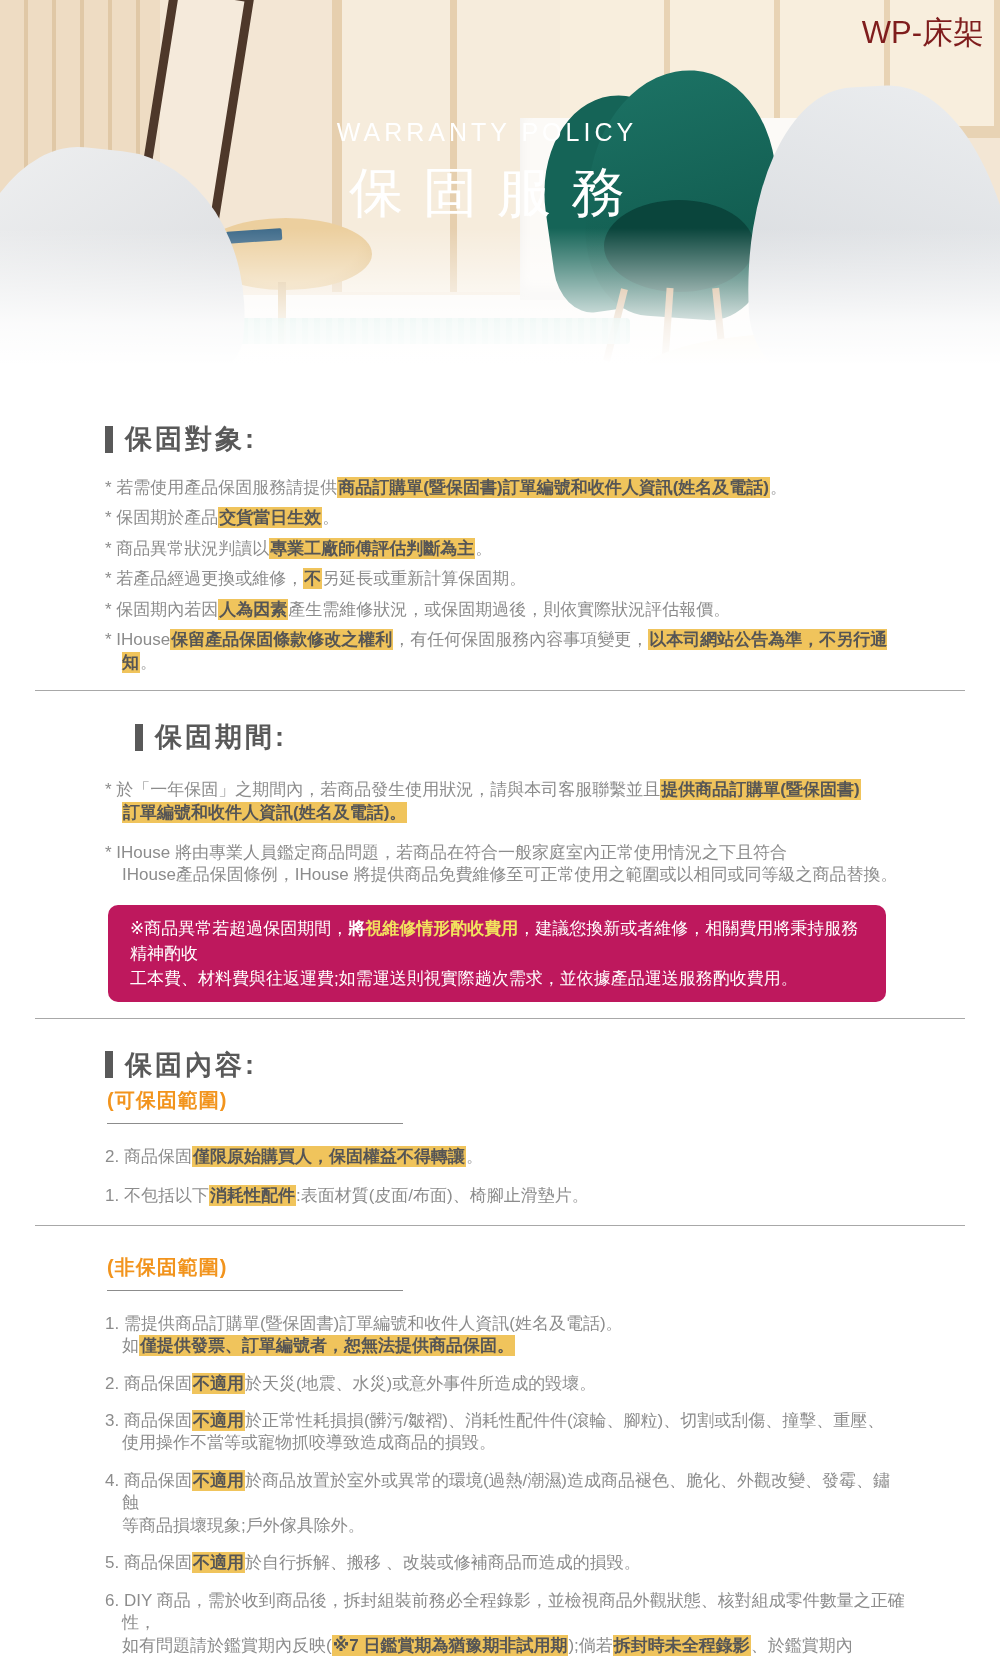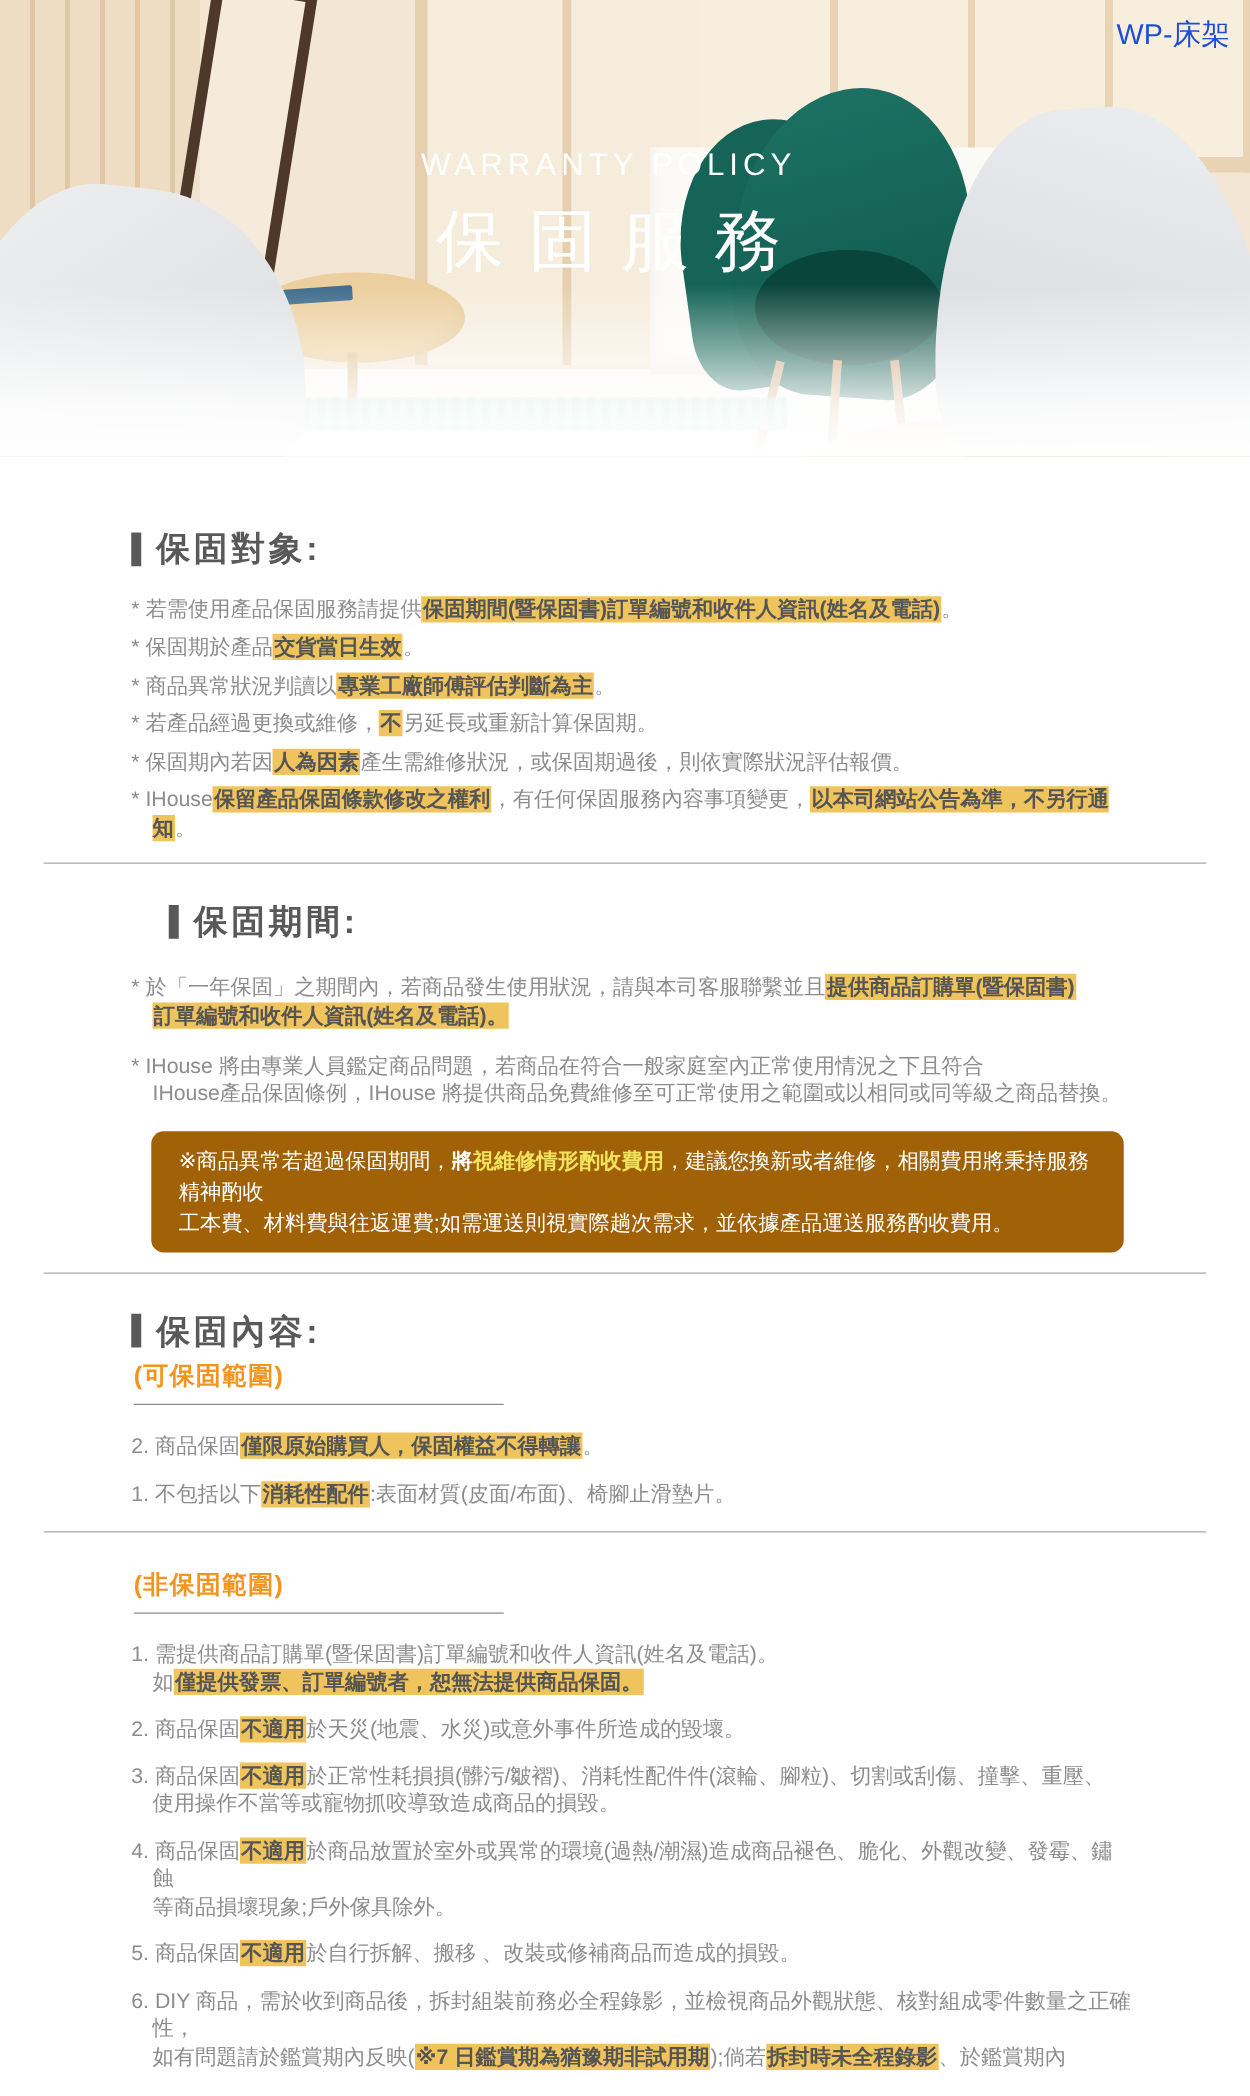--- a/index.html
+++ b/index.html
@@ -43,39 +43,39 @@
     background:linear-gradient(200deg,#eceef0,#d3d6da);
     border-radius:48% 52% 8% 30%/85% 95% 10% 30%;transform:rotate(-3deg);}
   .gray-chair-left{left:-42px;top:150px;width:292px;height:234px;
     background:linear-gradient(140deg,#eff0f1,#d8dadd);
     border-radius:45% 55% 40% 20%/95% 85% 30% 20%;transform:rotate(6deg);}
   .hero-fade{left:0;top:228px;width:1000px;height:137px;
     background:linear-gradient(180deg,rgba(255,255,255,0) 0%,rgba(255,255,255,.85) 70%,#fff 100%);}
   .hero-titles{left:17px;top:118px;width:940px;text-align:center;}
   .hero-title-en{position:static;color:#fff;font-size:25px;letter-spacing:4px;font-weight:400;}
   .hero-title-zh{position:static;color:#fff;font-size:54px;letter-spacing:20px;margin:10px 0 0 20px;font-weight:400;}
-  .page-tag{top:12px;right:16px;color:#1d4ed8;font-size:23px;}
+  .page-tag{top:12px;right:16px;color:#7f1d1d;font-size:31px;}
 
   
   .content{padding:56px 95px 0 105px;}
   .sec-heading{display:flex;align-items:center;margin:0 0 20px 0;font-size:27px;font-weight:bold;color:#595959;letter-spacing:3px;text-align:center;}
   .heading-bar{display:inline-block;width:8px;height:27px;background:#595959;margin-right:12px;}
   .sub-heading{font-size:20px;font-weight:bold;color:#f2941d;margin-left:2px;letter-spacing:1px;}
   .sub-underline{width:296px;border-bottom:1px solid #8c8c8c;margin:9px 0 22px 2px;}
   .item{white-space:pre-wrap;font-size:17px;line-height:1.32;padding-left:17px;text-indent:-17px;color:#8c8c8c;}
   .run-hl{background:#f0c45c;color:#555555;font-weight:bold;padding:1px 1px;}
   .sec-warranty-target .item{margin-bottom:8px;}
   .sec-warranty-period .item{margin-bottom:18px;}
   .sec-warranty-period .sec-heading{margin-bottom:24px;padding-left:30px;}
   .sec-warranty-content .sec-heading{margin-bottom:4px;}
   .sec-warranty-content .item{margin-bottom:17px;}
   .sec-non-warranty{margin-top:2px;}
   .sec-non-warranty .item{margin-bottom:15px;}
-  .note-box{background:#a16207;border-radius:10px;color:#fff;font-size:17px;line-height:25px;
-    padding:11px 22px;margin:12px 0 0 16px;width:734px;white-space:pre-wrap;}
+  .note-box{background:#be185d;border-radius:10px;color:#fff;font-size:17px;line-height:25px;
+    padding:11px 22px;margin:12px 0 0 3px;width:734px;white-space:pre-wrap;}
   .run-bw{font-weight:bold;color:#fff;}
   .run-yl{font-weight:bold;color:#f2e35e;}
   .divider{border-top:1px solid #a8a8a8;margin:16px 0 28px -70px;width:930px;height:0;}
 </style>
 </head>
 <body>
 
 <div class="page">
 
   <header class="hero">
@@ -107,21 +107,21 @@
     </div>
     <div class="page-tag">WP-床架</div>
   </header>
 
   <main class="content">
       <section class="policy-section sec-warranty-target">
         <h2 class="sec-heading">
           <span class="heading-bar"></span>
           <span>保固對象:</span>
         </h2>
-        <div class="item"><span class="run">* 若需使用產品保固服務請提供</span><span class="run run-hl">保固期間(暨保固書)訂單編號和收件人資訊(姓名及電話)</span><span class="run">。</span></div>
+        <div class="item"><span class="run">* 若需使用產品保固服務請提供</span><span class="run run-hl">商品訂購單(暨保固書)訂單編號和收件人資訊(姓名及電話)</span><span class="run">。</span></div>
         <div class="item"><span class="run">* 保固期於產品</span><span class="run run-hl">交貨當日生效</span><span class="run">。</span></div>
         <div class="item"><span class="run">* 商品異常狀況判讀以</span><span class="run run-hl">專業工廠師傅評估判斷為主</span><span class="run">。</span></div>
         <div class="item"><span class="run">* 若產品經過更換或維修，</span><span class="run run-hl">不</span><span class="run">另延長或重新計算保固期。</span></div>
         <div class="item"><span class="run">* 保固期內若因</span><span class="run run-hl">人為因素</span><span class="run">產生需維修狀況，或保固期過後，則依實際狀況評估報價。</span></div>
         <div class="item"><span class="run">* IHouse</span><span class="run run-hl">保留產品保固條款修改之權利</span><span class="run">，有任何保固服務內容事項變更，</span><span class="run run-hl">以本司網站公告為準，不另行通知</span><span class="run">。</span></div>
       </section>
       <div class="divider"></div>
       <section class="policy-section sec-warranty-period">
         <h2 class="sec-heading">
           <span class="heading-bar"></span>

